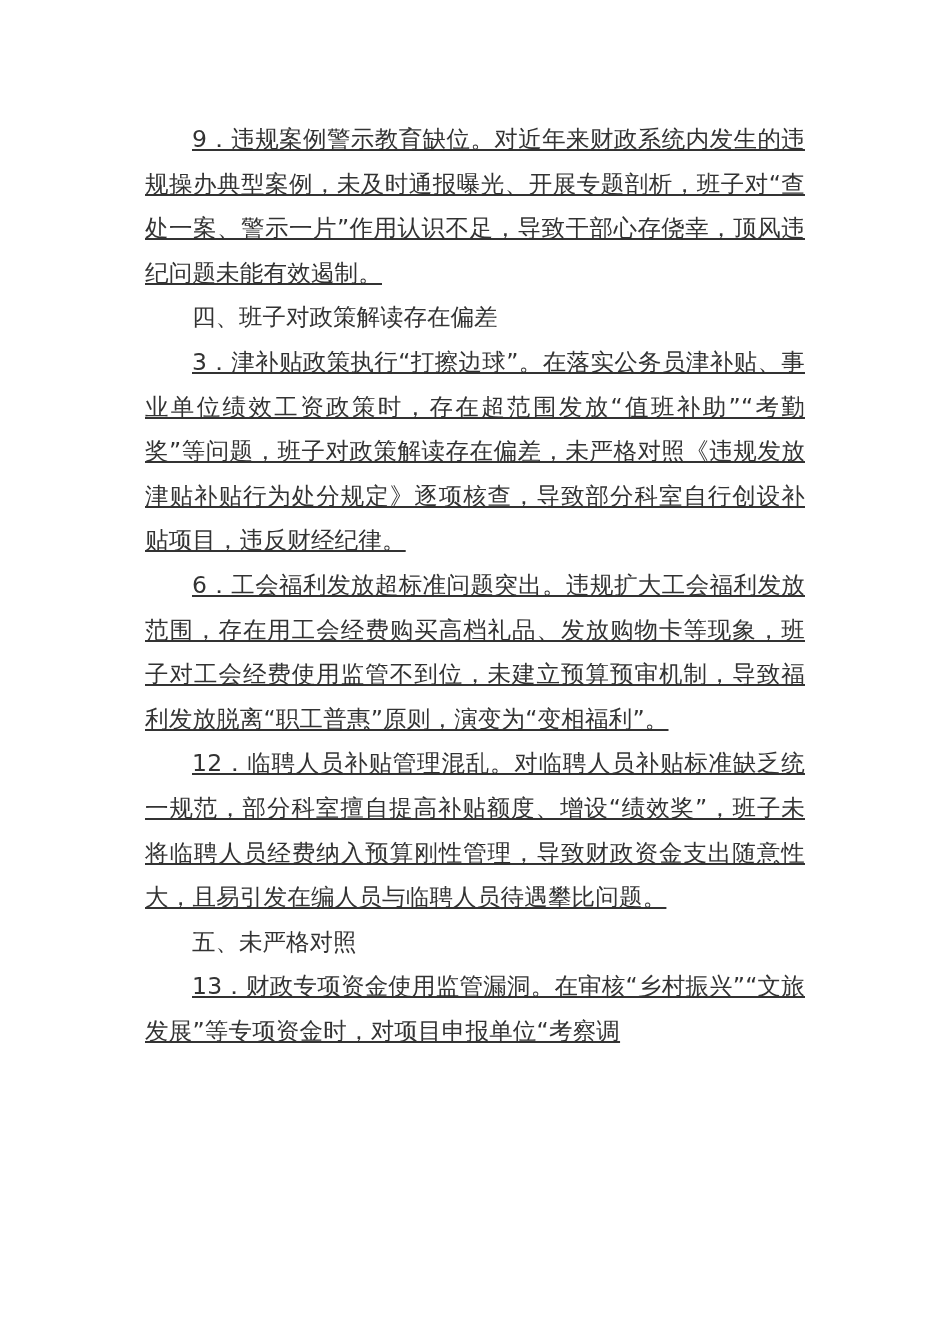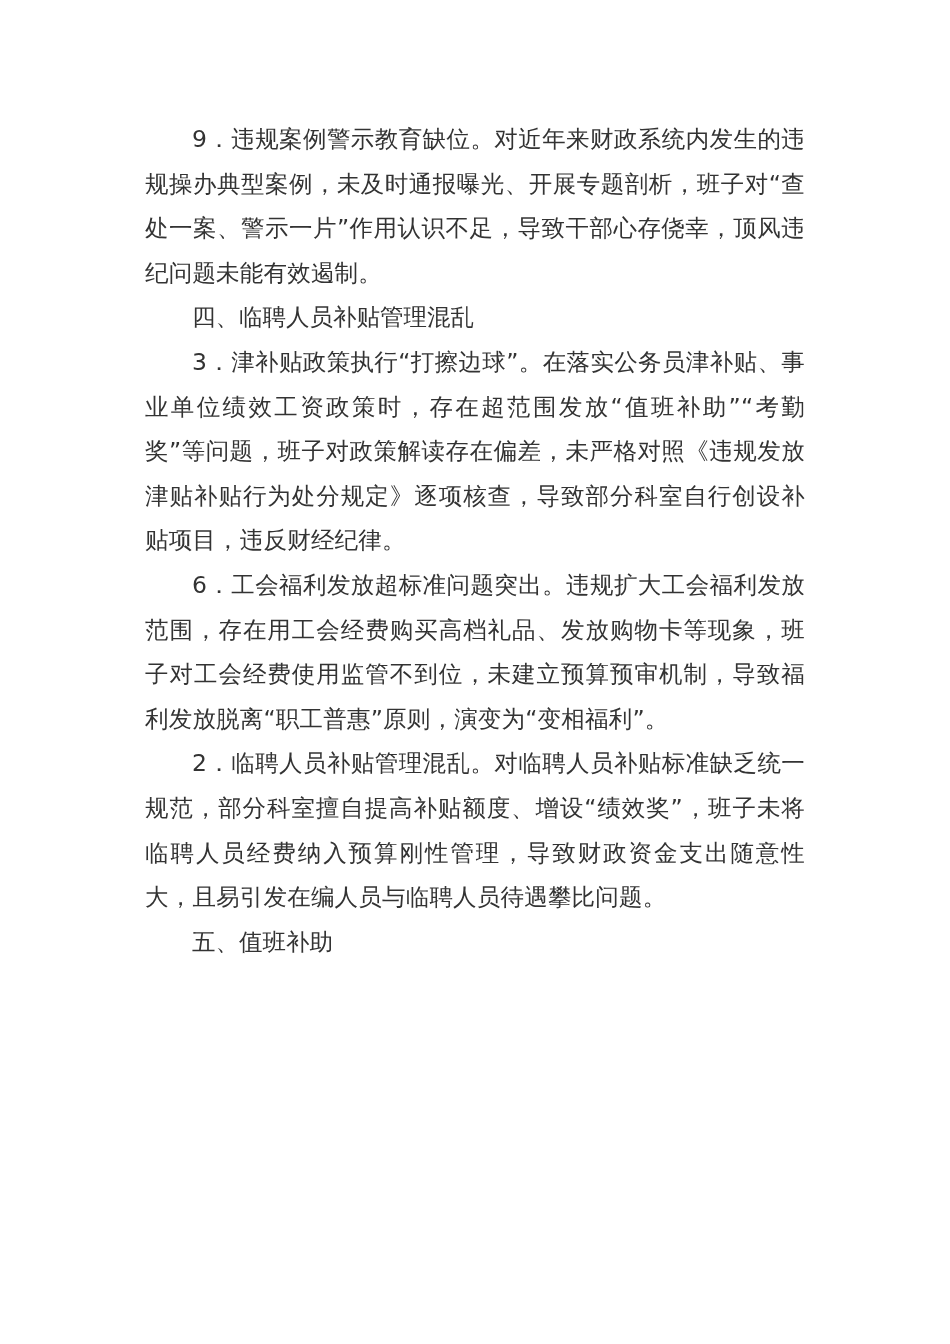--- a/index.html
+++ b/index.html
@@ -22,31 +22,33 @@
       width: 660px;
     }
     .para {
       margin: 0;
       font-size: 23.5px;
       line-height: 44.6px;
       letter-spacing: 0.2px;
       text-align: justify;
       text-indent: 47px;
       word-break: break-all;
+      text-decoration: underline;
     }
     .heading {
       margin: 0;
       font-size: 23.5px;
       line-height: 44.6px;
       text-indent: 47px;
     }
   </style>
 </head>
 <body>
 
 <div class="page">
   <p class="para">9．违规案例警示教育缺位。对近年来财政系统内发生的违规操办典型案例，未及时通报曝光、开展专题剖析，班子对“查处一案、警示一片”作用认识不足，导致干部心存侥幸，顶风违纪问题未能有效遏制。</p>
-  <p class="heading">四、临聘人员补贴管理混乱</p>
+  <p class="heading">四、班子对政策解读存在偏差</p>
   <p class="para">3．津补贴政策执行“打擦边球”。在落实公务员津补贴、事业单位绩效工资政策时，存在超范围发放“值班补助”“考勤奖”等问题，班子对政策解读存在偏差，未严格对照《违规发放津贴补贴行为处分规定》逐项核查，导致部分科室自行创设补贴项目，违反财经纪律。</p>
   <p class="para">6．工会福利发放超标准问题突出。违规扩大工会福利发放范围，存在用工会经费购买高档礼品、发放购物卡等现象，班子对工会经费使用监管不到位，未建立预算预审机制，导致福利发放脱离“职工普惠”原则，演变为“变相福利”。</p>
-  <p class="para">2．临聘人员补贴管理混乱。对临聘人员补贴标准缺乏统一规范，部分科室擅自提高补贴额度、增设“绩效奖”，班子未将临聘人员经费纳入预算刚性管理，导致财政资金支出随意性大，且易引发在编人员与临聘人员待遇攀比问题。</p>
-  <p class="heading">五、值班补助</p>
+  <p class="para">12．临聘人员补贴管理混乱。对临聘人员补贴标准缺乏统一规范，部分科室擅自提高补贴额度、增设“绩效奖”，班子未将临聘人员经费纳入预算刚性管理，导致财政资金支出随意性大，且易引发在编人员与临聘人员待遇攀比问题。</p>
+  <p class="heading">五、未严格对照</p>
+  <p class="para">13．财政专项资金使用监管漏洞。在审核“乡村振兴”“文旅发展”等专项资金时，对项目申报单位“考察调</p>
 </div>
 
 </body></html>

